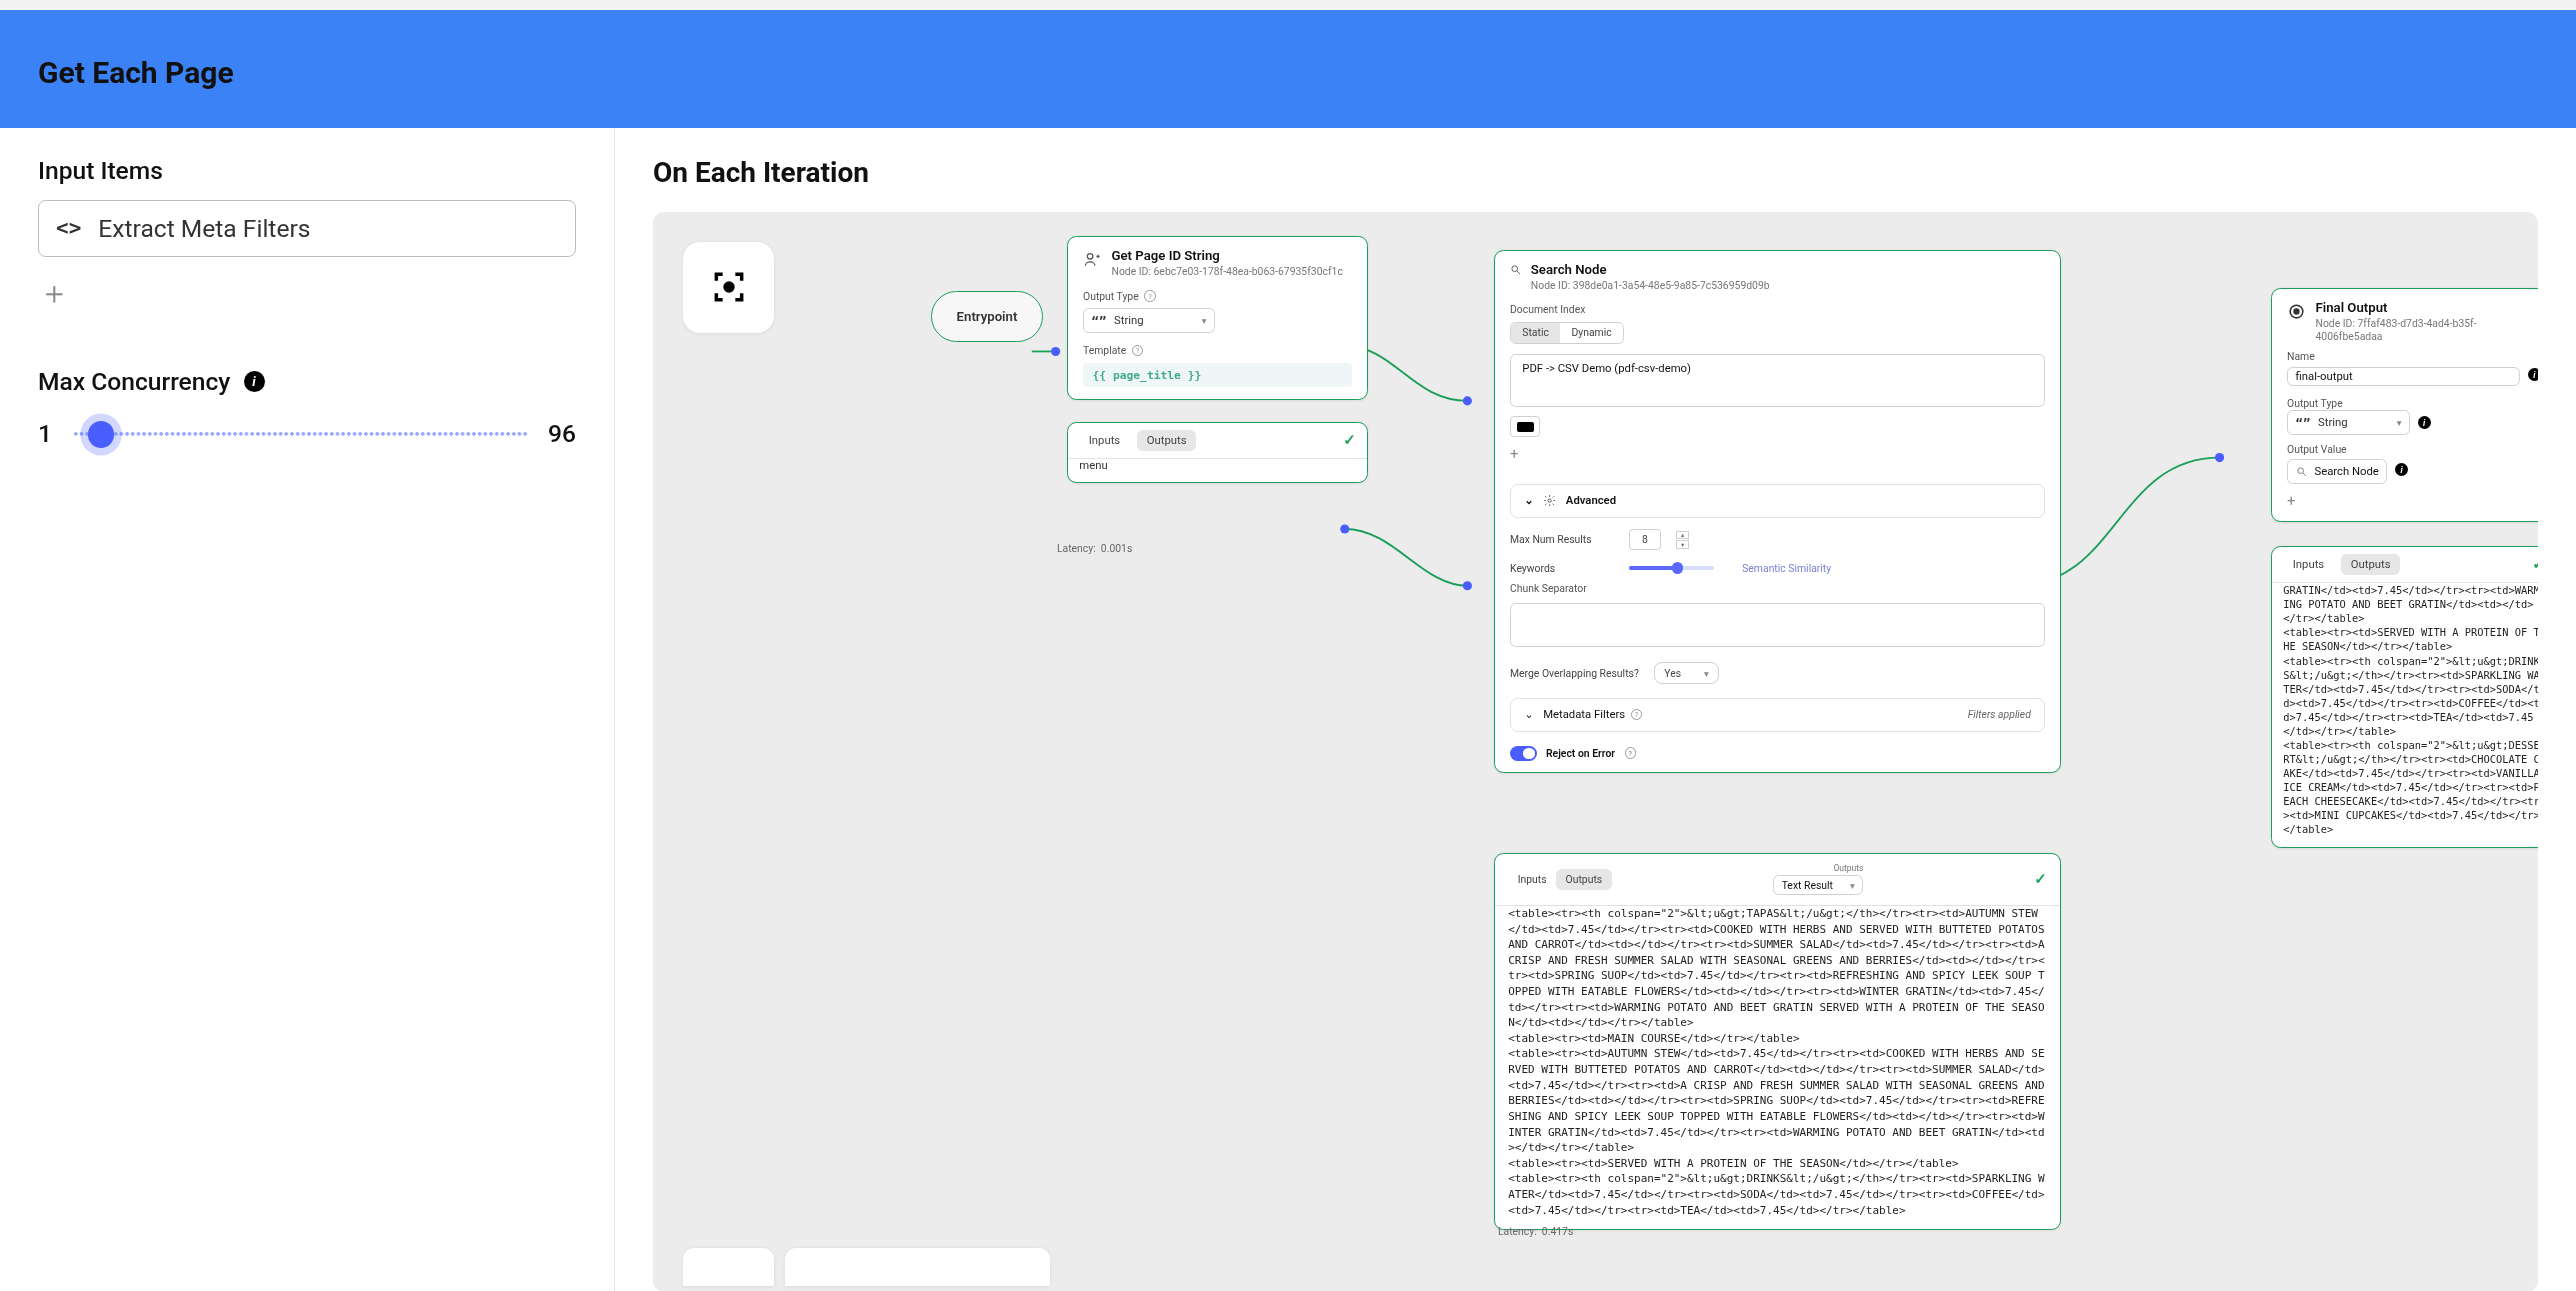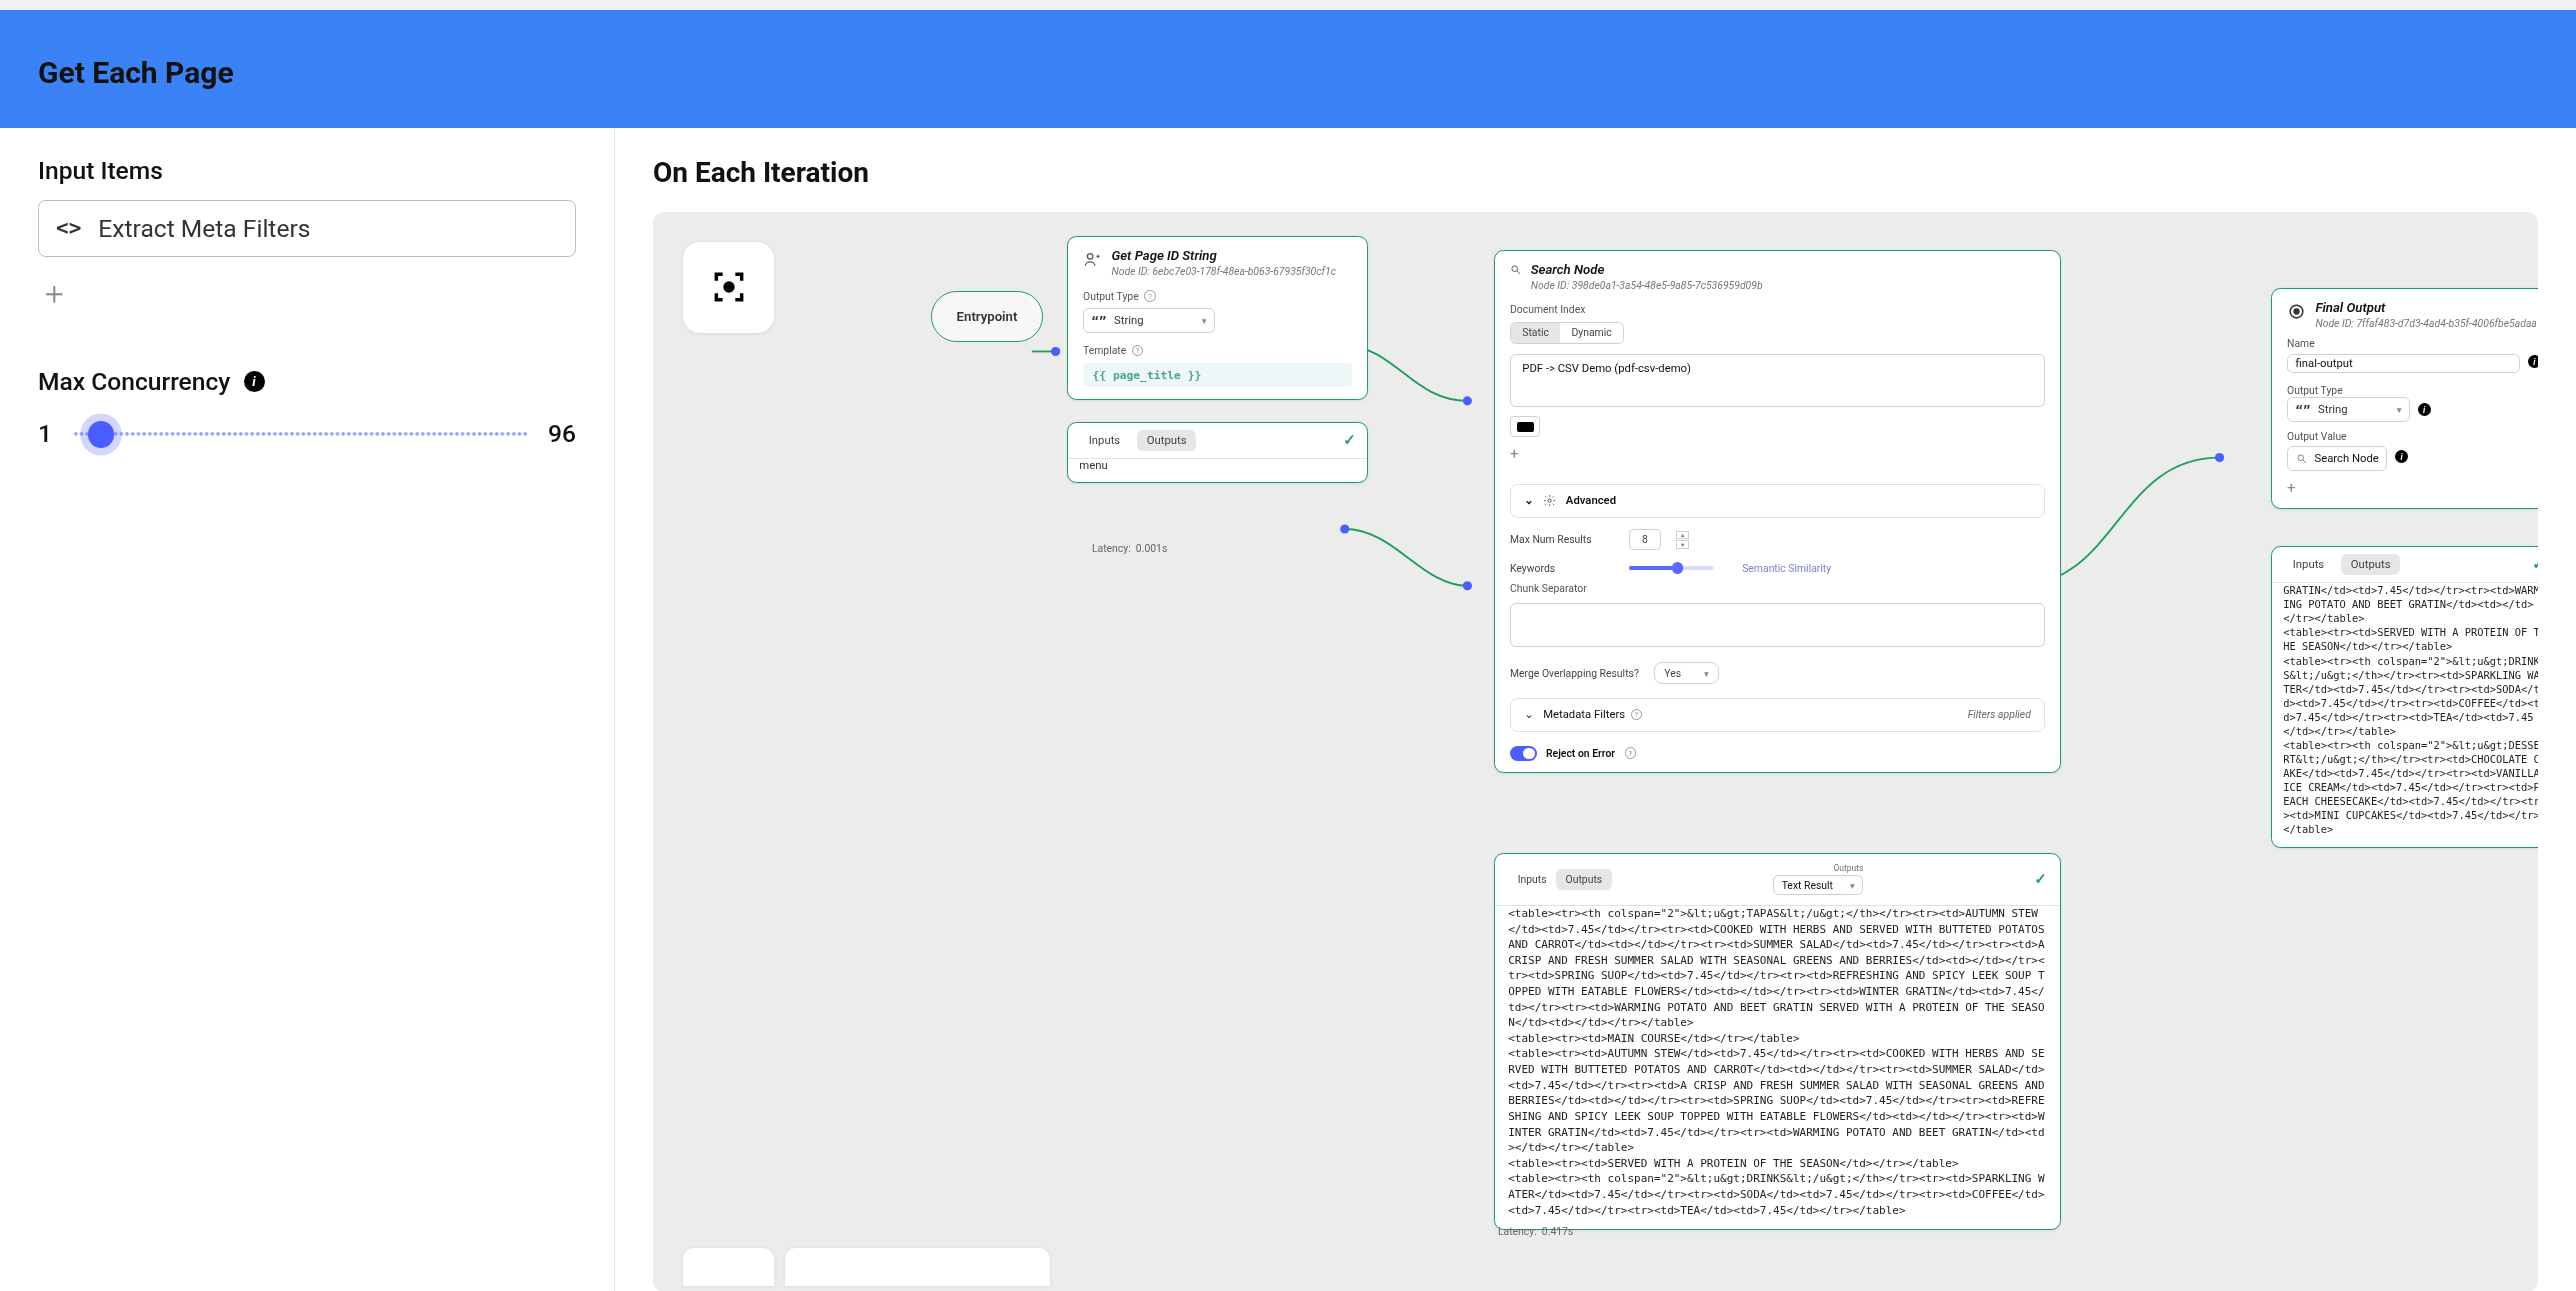--- a/index.html
+++ b/index.html
@@ -52,21 +52,21 @@
   border: 1.9px solid #1aa05a; border-radius: 28px; padding: 0 24.6px;
   display:flex;align-items:center; font-size: 13.2px; font-weight: 600; color:#333; background:#f7f7f7;
 }
 
 
 .node {
   position: absolute; background: #fff; border-radius: 9.5px; border: 1.9px solid #1aa05a;
   box-shadow: 0 0.9px 2.8px rgba(0,0,0,0.08);
 }
 .node-pad { padding: 11.3px 15px; }
-.node-head { display:flex; gap: 9.5px; align-items:flex-start;font-style:italic; }
+.node-head { display:flex; gap: 9.5px; align-items:flex-start; }
 .node-head-icon { width: 19px; height: 19px; color:#555; flex-shrink:0; margin-top:1.9px;}
 .node-title-sm { font-size: 13.2px; font-weight: 600; }
 .node-id { font-size: 10.4px; color:#777; margin-top:1.9px;}
 .sub-label { font-size: 10.4px; color:#555; margin-top:11.3px; display:flex; align-items:center; gap:5.7px;}
 .sub-label-top { margin-top:7.6px;}
 .info-dot { width:11.3px;height:11.3px;border:0.9px solid #999;border-radius:50%;display:inline-flex;align-items:center;justify-content:center;font-size:7.6px;color:#999;}
 .info-dot-dark { width:13.2px;height:13.2px;border-radius:50%;background:#000;color:#fff;display:inline-flex;align-items:center;justify-content:center;font-size:8.5px;font-weight:700;font-style:italic;}
 .select-sm { margin-top:5.7px; border:0.9px solid #d0d0d0; border-radius:5.7px; height:24.6px; display:flex;align-items:center; padding:0 7.6px; gap:7.6px; font-size:11.3px; color:#333; width: 132px; justify-content:space-between;}
 .select-sm .sel-left { display:flex;align-items:center;gap:7.6px;}
 .sel-quote { font-family:monospace; font-weight:700; font-size:12.3px; }
@@ -250,21 +250,21 @@
 
         <div class="node node-b">
           <div class="tabs-row">
             <span class="tab-chip">Inputs</span>
             <span class="tab-chip active">Outputs</span>
             <span class="check">✓</span>
           </div>
           <div style="border-top:0.9px solid #e2e2e2;"></div>
           <div class="tab-content">menu</div>
         </div>
-        <div class="latency" style="position:absolute;left:437px;top:327px;">
+        <div class="latency" style="position:absolute;left:402px;top:327px;">
           <span>Latency:</span>&nbsp;&nbsp;<span>0.001s</span>
         </div>
 
         <div class="node node-search">
           <div class="node-pad">
             <div class="node-head">
               <svg class="node-head-icon mag" viewBox="0 0 24 24" stroke="#555" stroke-width="2" fill="none">
                   <circle cx="10" cy="10" r="6"></circle>
                   <line x1="15" y1="15" x2="21" y2="21"></line>
                 </svg>

